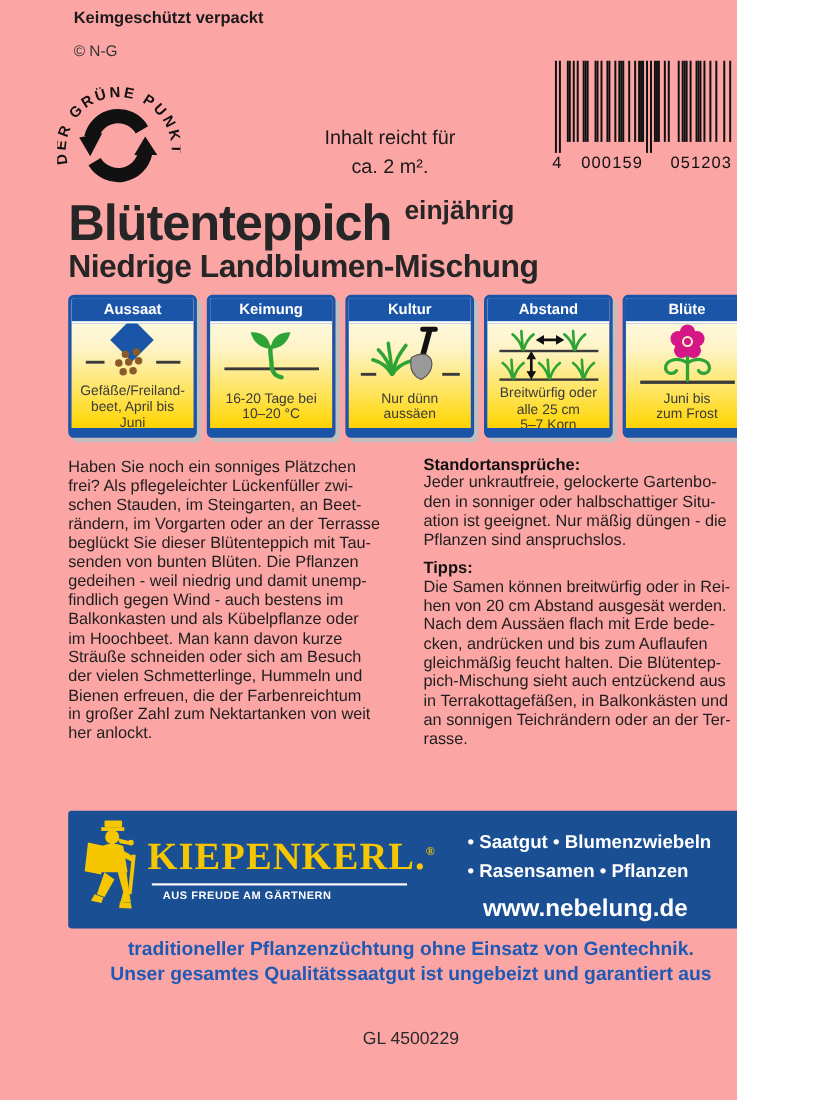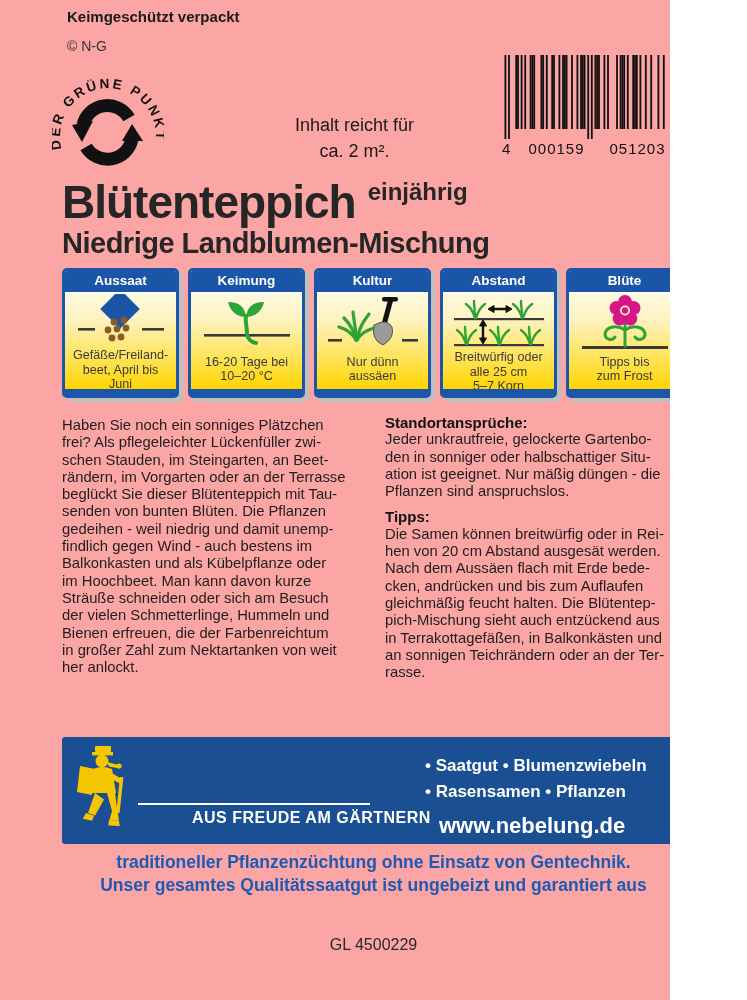--- a/index.html
+++ b/index.html
@@ -44,22 +44,22 @@
   .col-right h3{margin:0;font-size:15px;font-weight:bold;color:#111;}
   .col-right .blk{white-space:pre-line;margin-bottom:8px;}
 
   .banner{position:absolute;left:62px;top:737px;width:623px;height:107px;background:#1a4f94;
           border-radius:3px;}
   .kman{position:absolute;left:12px;top:7px;width:62px;height:90px;}
   .brand{position:absolute;left:72px;top:22px;color:#f6c700;font-family:"Liberation Serif",serif;
          font-weight:bold;font-size:35px;letter-spacing:1px;}
   .brand sup{font-size:11px;color:#f6c700;}
   .brand-rule{position:absolute;left:76px;top:66px;width:232px;height:2px;background:#fff;}
-  .tagline{position:absolute;left:86px;top:72px;color:#fff;font-weight:bold;font-size:16px;
-           letter-spacing:0.5px;margin-left:44px;}
+  .tagline{position:absolute;left:86px;top:72px;color:#fff;font-weight:bold;font-size:10px;
+           letter-spacing:0.5px;}
   .products{position:absolute;left:363px;top:16px;color:#fff;font-weight:bold;font-size:17px;
             line-height:26px;}
   .website{position:absolute;left:377px;top:76px;color:#fff;font-weight:bold;font-size:22px;}
 
   .slogan{position:absolute;left:0;top:851px;width:747px;text-align:center;color:#1e5ab4;
           font-weight:bold;font-size:17.5px;line-height:23px;}
 
   .footer-code{position:absolute;left:0;top:936px;width:747px;text-align:center;font-size:16px;color:#2a2a2a;}
 </style>
 </head>
@@ -254,21 +254,21 @@
             <circle cx="47" cy="8" r="7"></circle>
               <circle cx="38.5" cy="14" r="7"></circle>
               <circle cx="41.7" cy="24.5" r="7"></circle>
             <circle cx="52.3" cy="24.5" r="7"></circle>
               <circle cx="55.5" cy="14" r="7"></circle>
           </g>
           <circle cx="47" cy="16.5" r="5" fill="#fdf3c4"></circle>
           <circle cx="47" cy="16.5" r="3.2" fill="#d61687"></circle>
         </svg>
       </div>
-      <div class="ibox-t">Tipps bis
+      <div class="ibox-t">Juni bis
 zum Frost</div>
     </div>
   </div>
 
   <div class="col-left">Haben Sie noch ein sonniges Plätzchen
 frei? Als pflegeleichter Lückenfüller zwi-
 schen Stauden, im Steingarten, an Beet-
 rändern, im Vorgarten oder an der Terrasse
 beglückt Sie dieser Blütenteppich mit Tau-
 senden von bunten Blüten. Die Pflanzen
@@ -311,20 +311,21 @@
         <path d="M19 25 q9 -4 19 0 l4 24 h-26 z"></path>
         <path d="M6 22 l15 3 -3 26 -15 -3 z"></path>
         <path d="M21 49 l-7 20 7 2.5 9 -16 z"></path>
         <path d="M33 49 l5 18 -2.5 9 9.5 0.5 -2 -12 -2 -16 z"></path>
         <path d="M12 69 l8 2.8 -1.8 5 -9.5 -2 z"></path>
         <path d="M35 76 l9.8 0.6 1 5.4 -11.5 -0.6 z"></path>
         <path d="M36 28 l12 7 -2 4.4 -12 -6 z"></path>
         <rect x="46" y="33" width="3.4" height="36" transform="rotate(6 47 33)"></rect>
       </g>
     </svg>
+    <div class="brand"><span>KIEPENKERL.</span><sup>®</sup></div>
     <div class="brand-rule"></div>
     <div class="tagline">AUS FREUDE AM GÄRTNERN</div>
     <div class="products">
       <div>• Saatgut • Blumenzwiebeln</div>
       <div>• Rasensamen • Pflanzen</div>
     </div>
     <div class="website">www.nebelung.de</div>
   </div>
 
   <div class="slogan">

